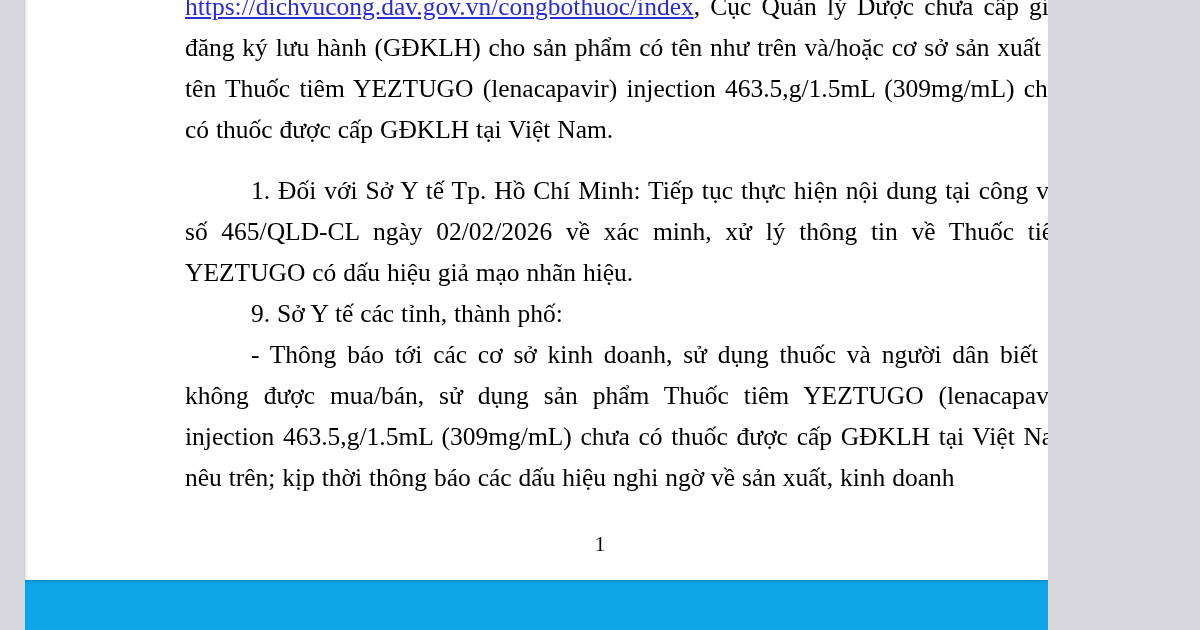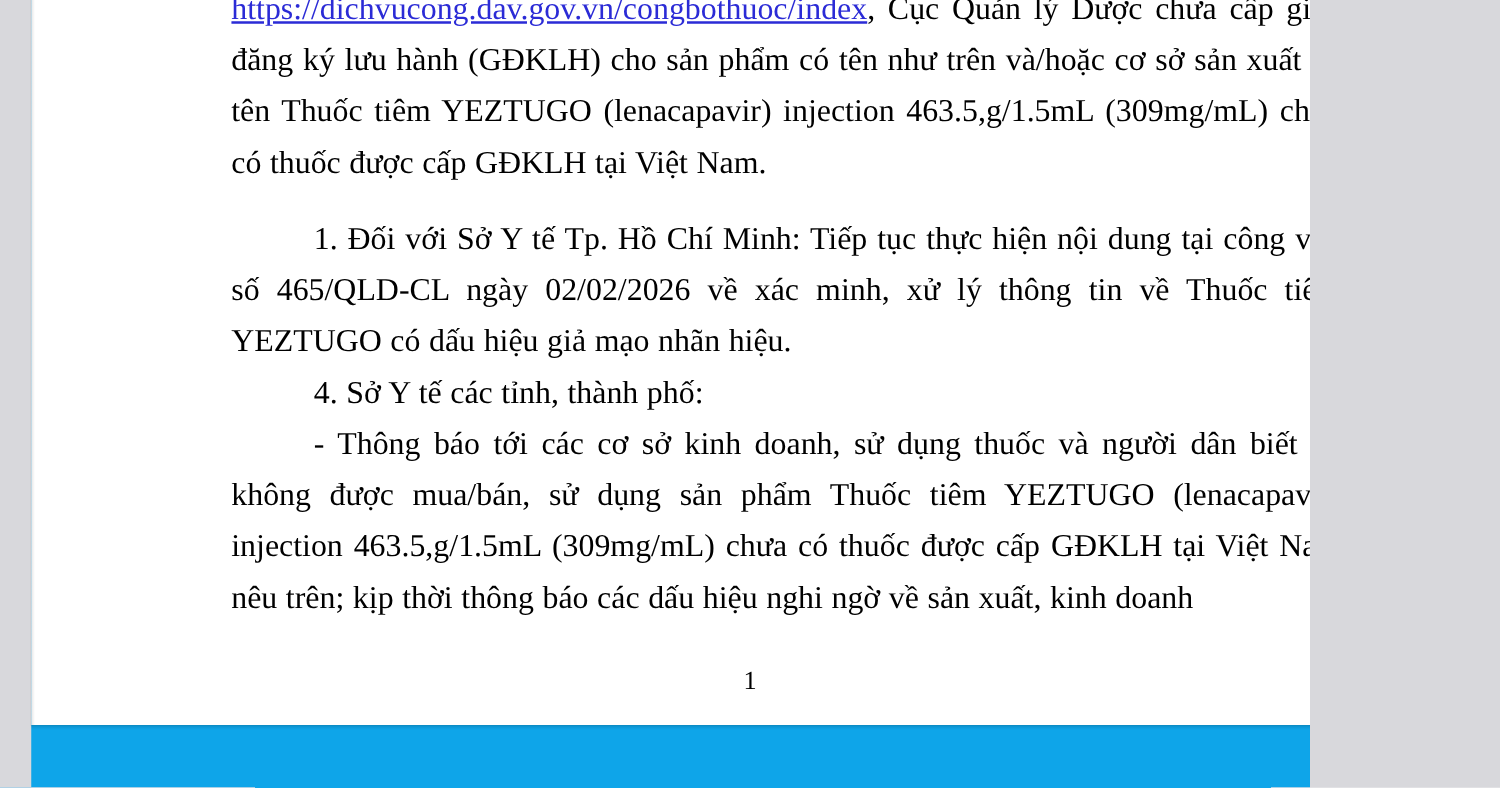--- a/index.html
+++ b/index.html
@@ -114,21 +114,21 @@
 
       <p class="para noindent clip-top"><a class="link" href="#">https://dichvucong.dav.gov.vn/congbothuoc/index</a><span>, Cục Quản lý Dược chưa cấp giấy đăng ký lưu hành (GĐKLH) cho sản phẩm có tên như trên và/hoặc cơ sở sản xuất có tên Thuốc tiêm YEZTUGO (lenacapavir) injection 463.5,g/1.5mL (309mg/mL) chưa có thuốc được cấp GĐKLH tại Việt Nam.</span></p>
 
       <div class="gap-md"></div>
 
 
       <div class="gap-md"></div>
 
       <p class="para indent">1. Đối với Sở Y tế Tp. Hồ Chí Minh: Tiếp tục thực hiện nội dung tại công văn số 465/QLD-CL ngày 02/02/2026 về xác minh, xử lý thông tin về Thuốc tiêm YEZTUGO có dấu hiệu giả mạo nhãn hiệu.</p>
 
-      <p class="para indent">4. Sở Y tế các tỉnh, thành phố:</p>
+      <p class="para indent">9. Sở Y tế các tỉnh, thành phố:</p>
 
       <p class="para indent">- Thông báo tới các cơ sở kinh doanh, sử dụng thuốc và người dân biết để không được mua/bán, sử dụng sản phẩm Thuốc tiêm YEZTUGO (lenacapavir) injection 463.5,g/1.5mL (309mg/mL) chưa có thuốc được cấp GĐKLH tại Việt Nam nêu trên; kịp thời thông báo các dấu hiệu nghi ngờ về sản xuất, kinh doanh</p>
 
     </div>
 
     <div class="page-number">1</div>
 
   </div>
 
   <div class="page-shadow-left"></div>

